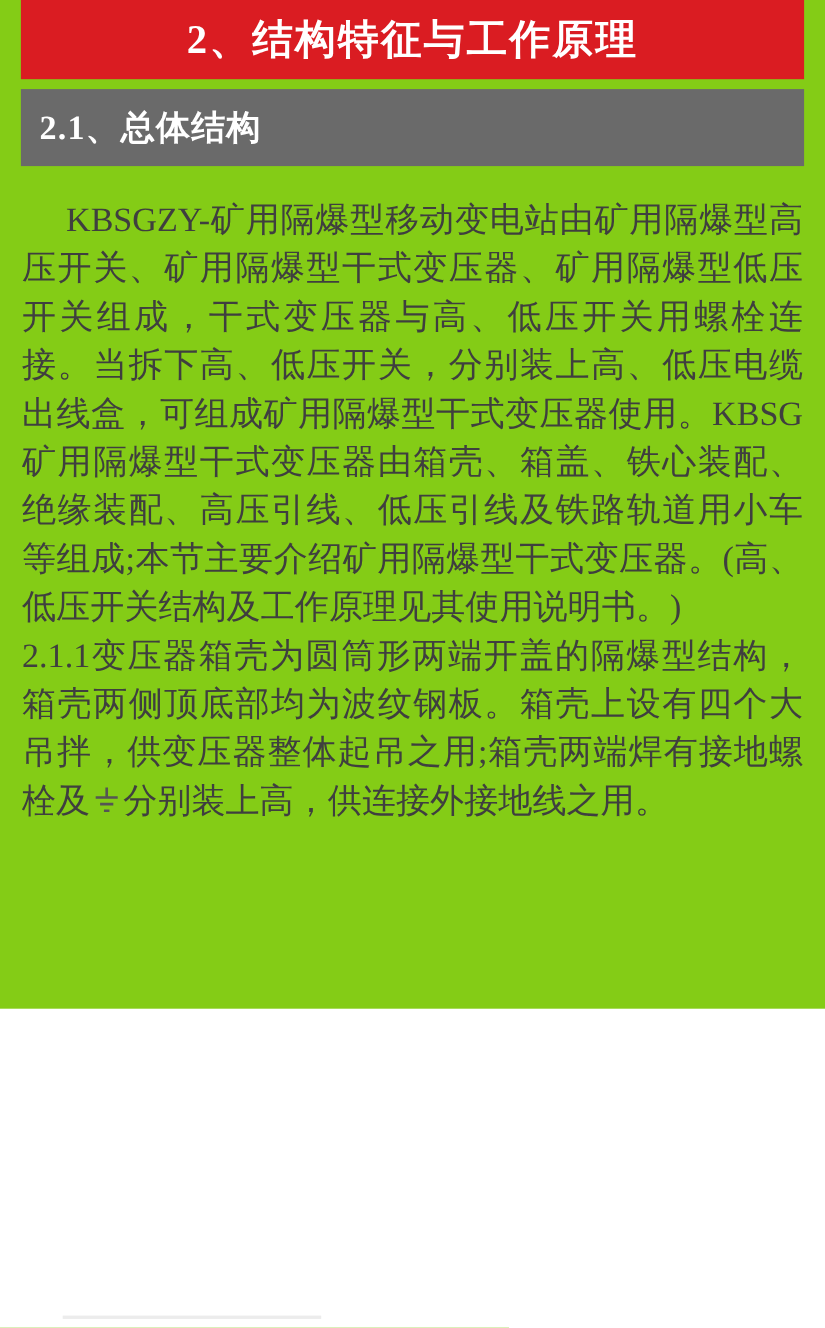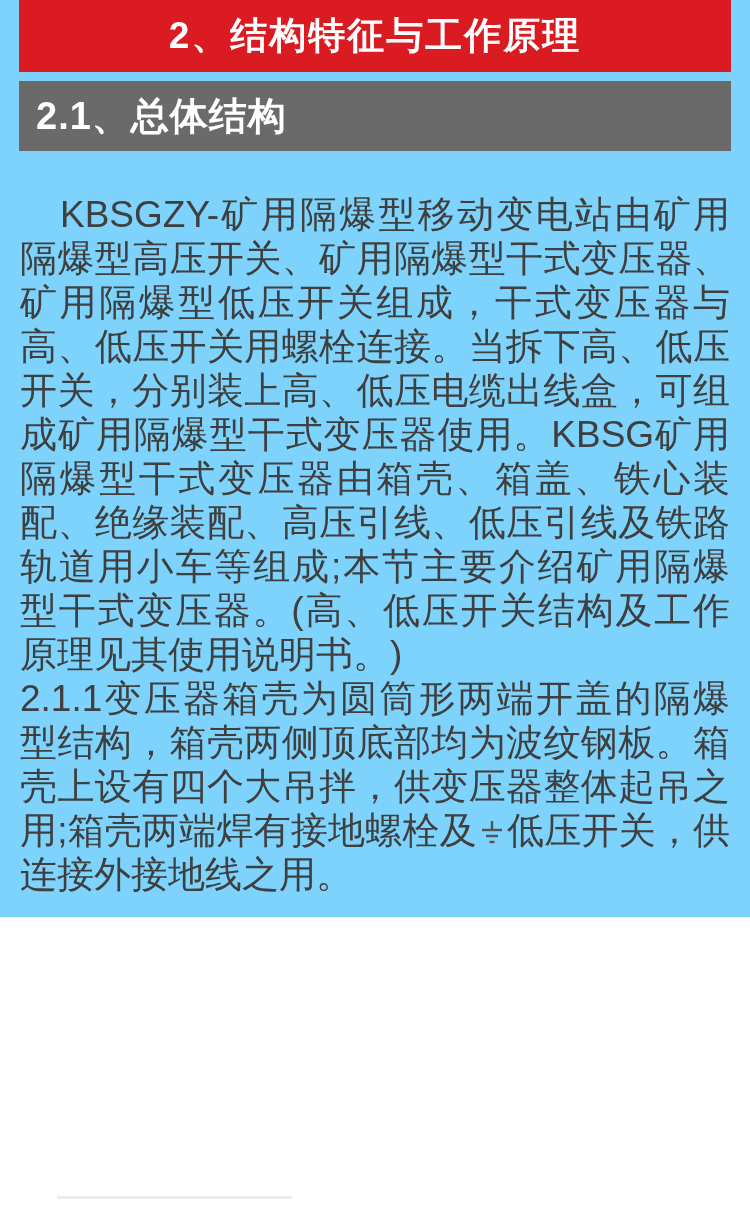--- a/index.html
+++ b/index.html
@@ -7,21 +7,22 @@
     width: 750px;
     height: 1207px;
     background: #ffffff;
     font-family: "Liberation Sans", sans-serif;
     overflow: hidden;
   }
   .page {
     position: relative;
     width: 750px;
     height: 917px;
-    background: #7dd3fc;
+    background: #84cc16;
+    font-family: Liberation Serif, serif;
   }
   .header-banner {
     margin: 0 19px;
     height: 72px;
     background: #da1c22;
     display: flex;
     align-items: center;
     justify-content: center;
   }
   .header-banner .title {
@@ -35,30 +36,30 @@
     margin: 9px 19px 0 19px;
     height: 70px;
     background: #6a6a6a;
     display: flex;
     align-items: center;
     padding-left: 17px;
     box-sizing: border-box;
   }
   .section-bar .section-title {
     color: #ffffff;
-    font-size: 38px;
+    font-size: 31px;
     font-weight: 700;
     letter-spacing: 1px;
     white-space: nowrap;
   }
   .content {
-    margin: 15px 20px;
+    margin: 0 20px;
     padding-top: 27px;
     color: #3f3f3f;
-    font-size: 37px;
+    font-size: 31px;
     line-height: 44px;
     text-align: justify;
     text-justify: inter-ideograph;
   }
   .content p {
     margin: 0;
     padding: 0;
   }
   .content p.indented {
     text-indent: 40px;
@@ -95,21 +96,21 @@
 
   <div class="content">
 
     <p class="indented">KBSGZY-矿用隔爆型移动变电站由矿用隔爆型高压开关、矿用隔爆型干式变压器、矿用隔爆型低压开关组成，干式变压器与高、低压开关用螺栓连接。当拆下高、低压开关，分别装上高、低压电缆出线盒，可组成矿用隔爆型干式变压器使用。KBSG矿用隔爆型干式变压器由箱壳、箱盖、铁心装配、绝缘装配、高压引线、低压引线及铁路轨道用小车等组成;本节主要介绍矿用隔爆型干式变压器。(高、低压开关结构及工作原理见其使用说明书。)</p>
 
     <p><span>2.1.1变压器箱壳为圆筒形两端开盖的隔爆型结构，箱壳两侧顶底部均为波纹钢板。箱壳上设有四个大吊拌，供变压器整体起吊之用;箱壳两端焊有接地螺栓及</span><span class="ground-icon"><svg width="26" height="26" viewBox="0 0 26 26" aria-hidden="true">
            <line x1="13" y1="2" x2="13" y2="11" stroke="#555555" stroke-width="2.4"></line>
            <line x1="3" y1="11" x2="23" y2="11" stroke="#555555" stroke-width="2.4"></line>
            <line x1="7" y1="17" x2="19" y2="17" stroke="#555555" stroke-width="2.4"></line>
            <line x1="10.5" y1="23" x2="15.5" y2="23" stroke="#555555" stroke-width="2.4"></line>
-         </svg></span><span>低压开关，供连接外接地线之用。</span></p>
+         </svg></span><span>分别装上高，供连接外接地线之用。</span></p>
 
 
 
   </div>
 
   <div class="bottom-artifact"></div>
 
 </div>
 
 </body></html>

